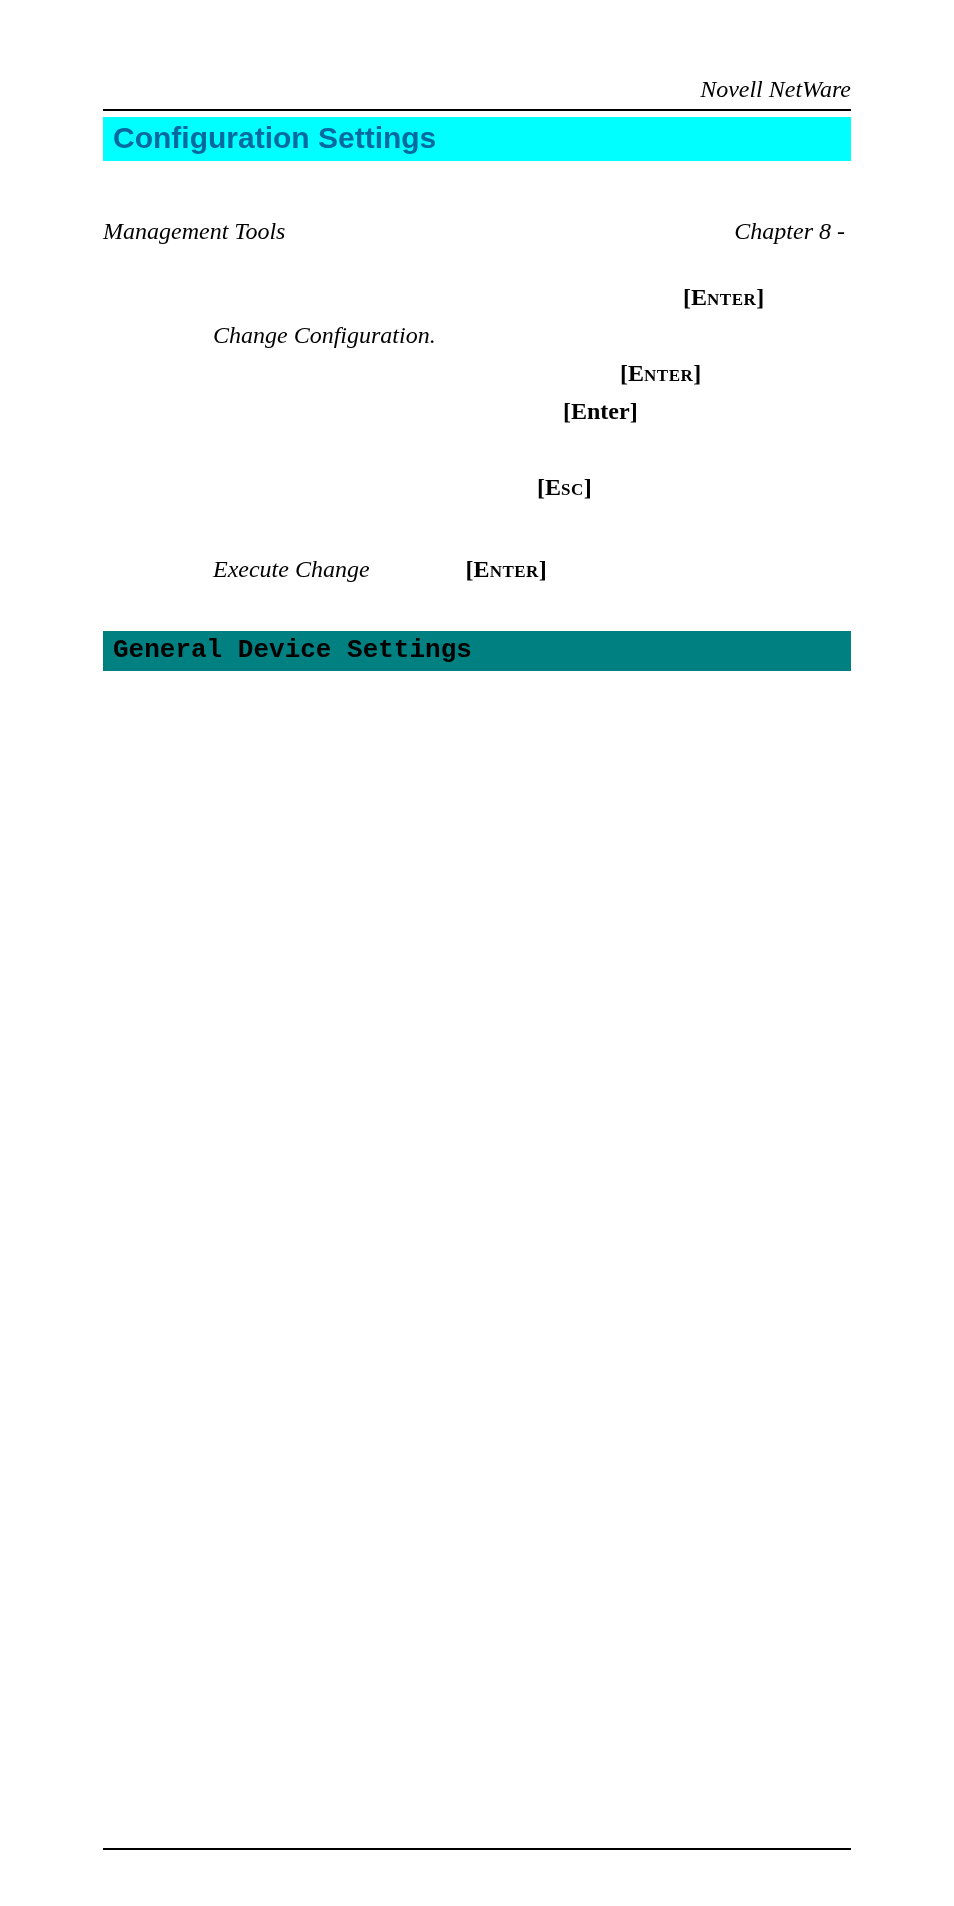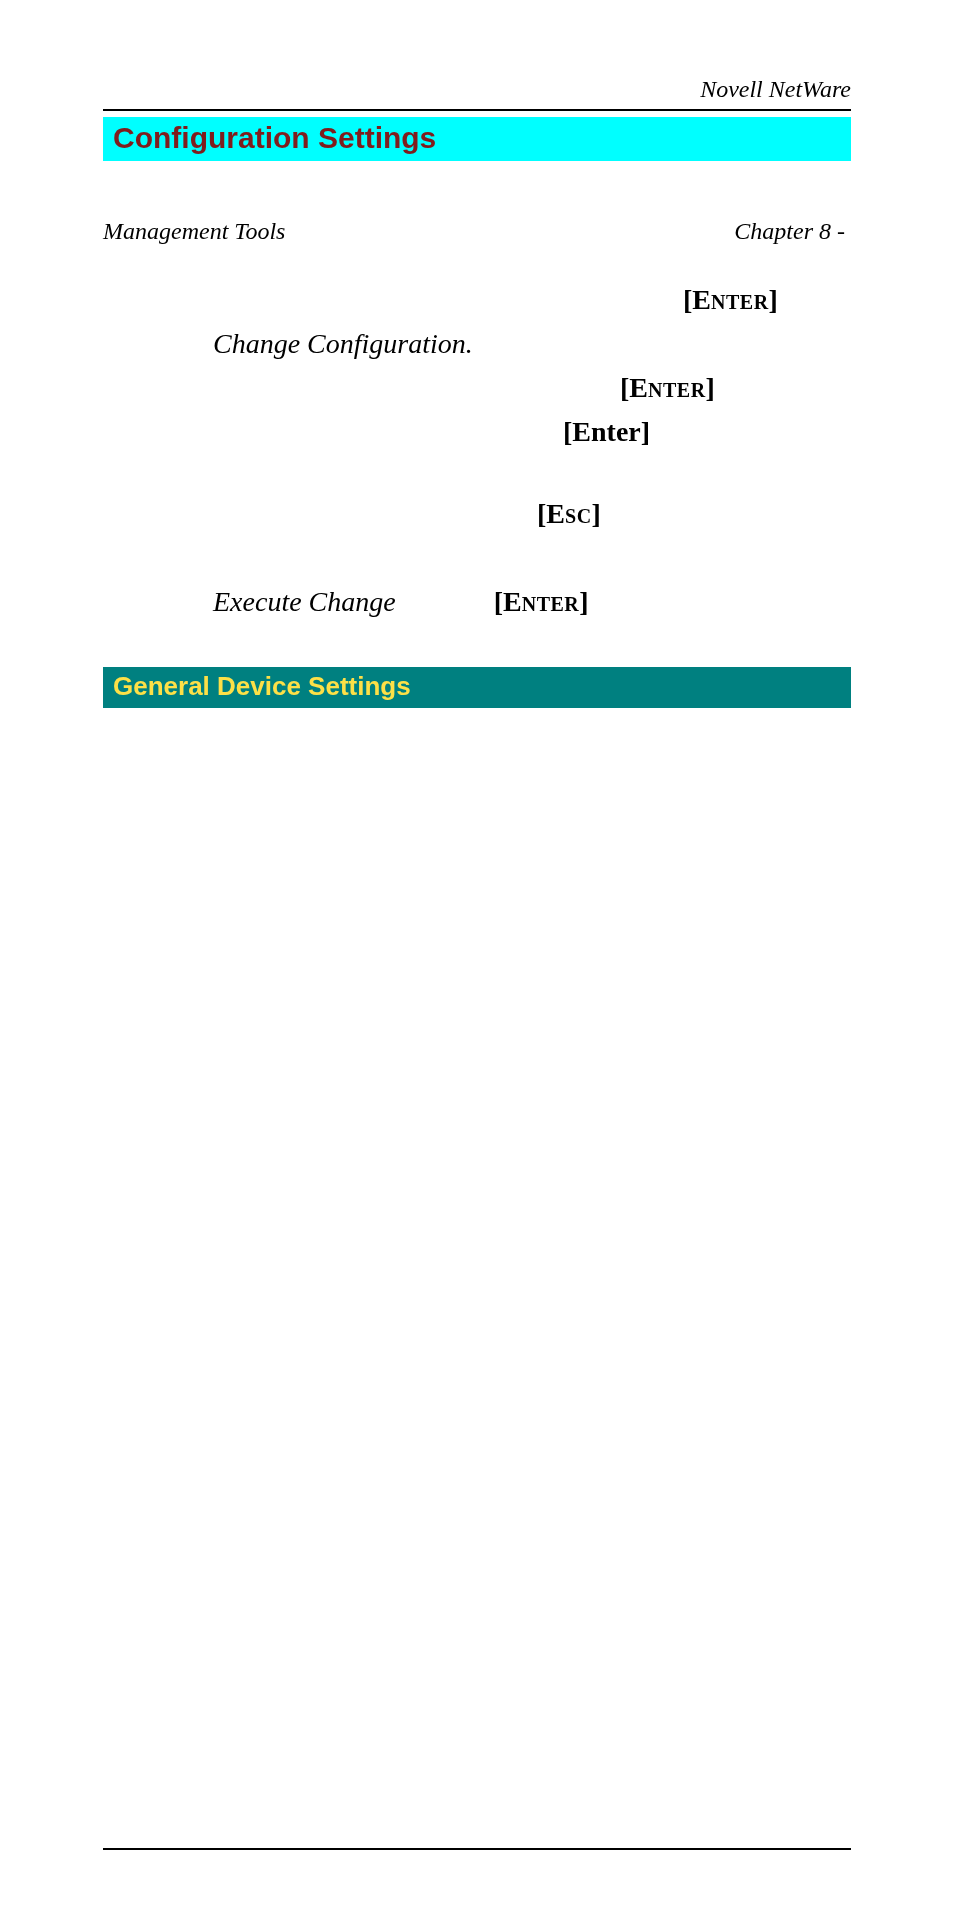--- a/index.html
+++ b/index.html
@@ -22,21 +22,21 @@
     margin-top: 6px;
   }
   .running-header {
     text-align: right;
     font-style: italic;
     font-size: 24px;
     margin-bottom: 2px;
   }
   .cyan-banner {
     background: #00ffff;
-    color: #7f1d1d;
+    color: #0369a1;
     font-family: Arial, Helvetica, sans-serif;
     font-weight: bold;
     font-size: 30px;
     padding: 4px 10px 6px 10px;
     margin-top: 6px;
   }
   .chapter-ref {
     font-style: italic;
     font-size: 24px;
     margin-top: 52px;
@@ -48,41 +48,41 @@
   }
   .subheading {
     font-family: Arial, Helvetica, sans-serif;
     font-weight: bold;
     font-size: 25px;
     margin-top: 36px;
     padding-left: 4px;
   }
   .body-area {
     padding-left: 110px;
-    font-size: 28px;
+    font-size: 24px;
     line-height: 1.5;
   }
   .row {
     margin-bottom: 2px;
     white-space: nowrap;
   }
   .italic {
     font-style: italic;
   }
   .key {
     font-family: "Times New Roman", Times, serif;
     font-weight: bold;
   }
   .key .bracket { font-weight: bold; }
   .key .cap { font-variant: normal; }
   .key .rest { font-variant: small-caps; letter-spacing: 0.5px; }
   .teal-banner {
     background: #008080;
-    color: #fde047;
-    font-family: Liberation Sans, sans-serif;
+    color: #000000;
+    font-family: Liberation Mono, monospace;
     font-weight: bold;
     font-size: 26px;
     padding: 4px 10px 6px 10px;
     margin-top: 44px;
   }
   .footer-line {
     position: absolute;
     left: 60px;
     right: 60px;
     bottom: 56px;

